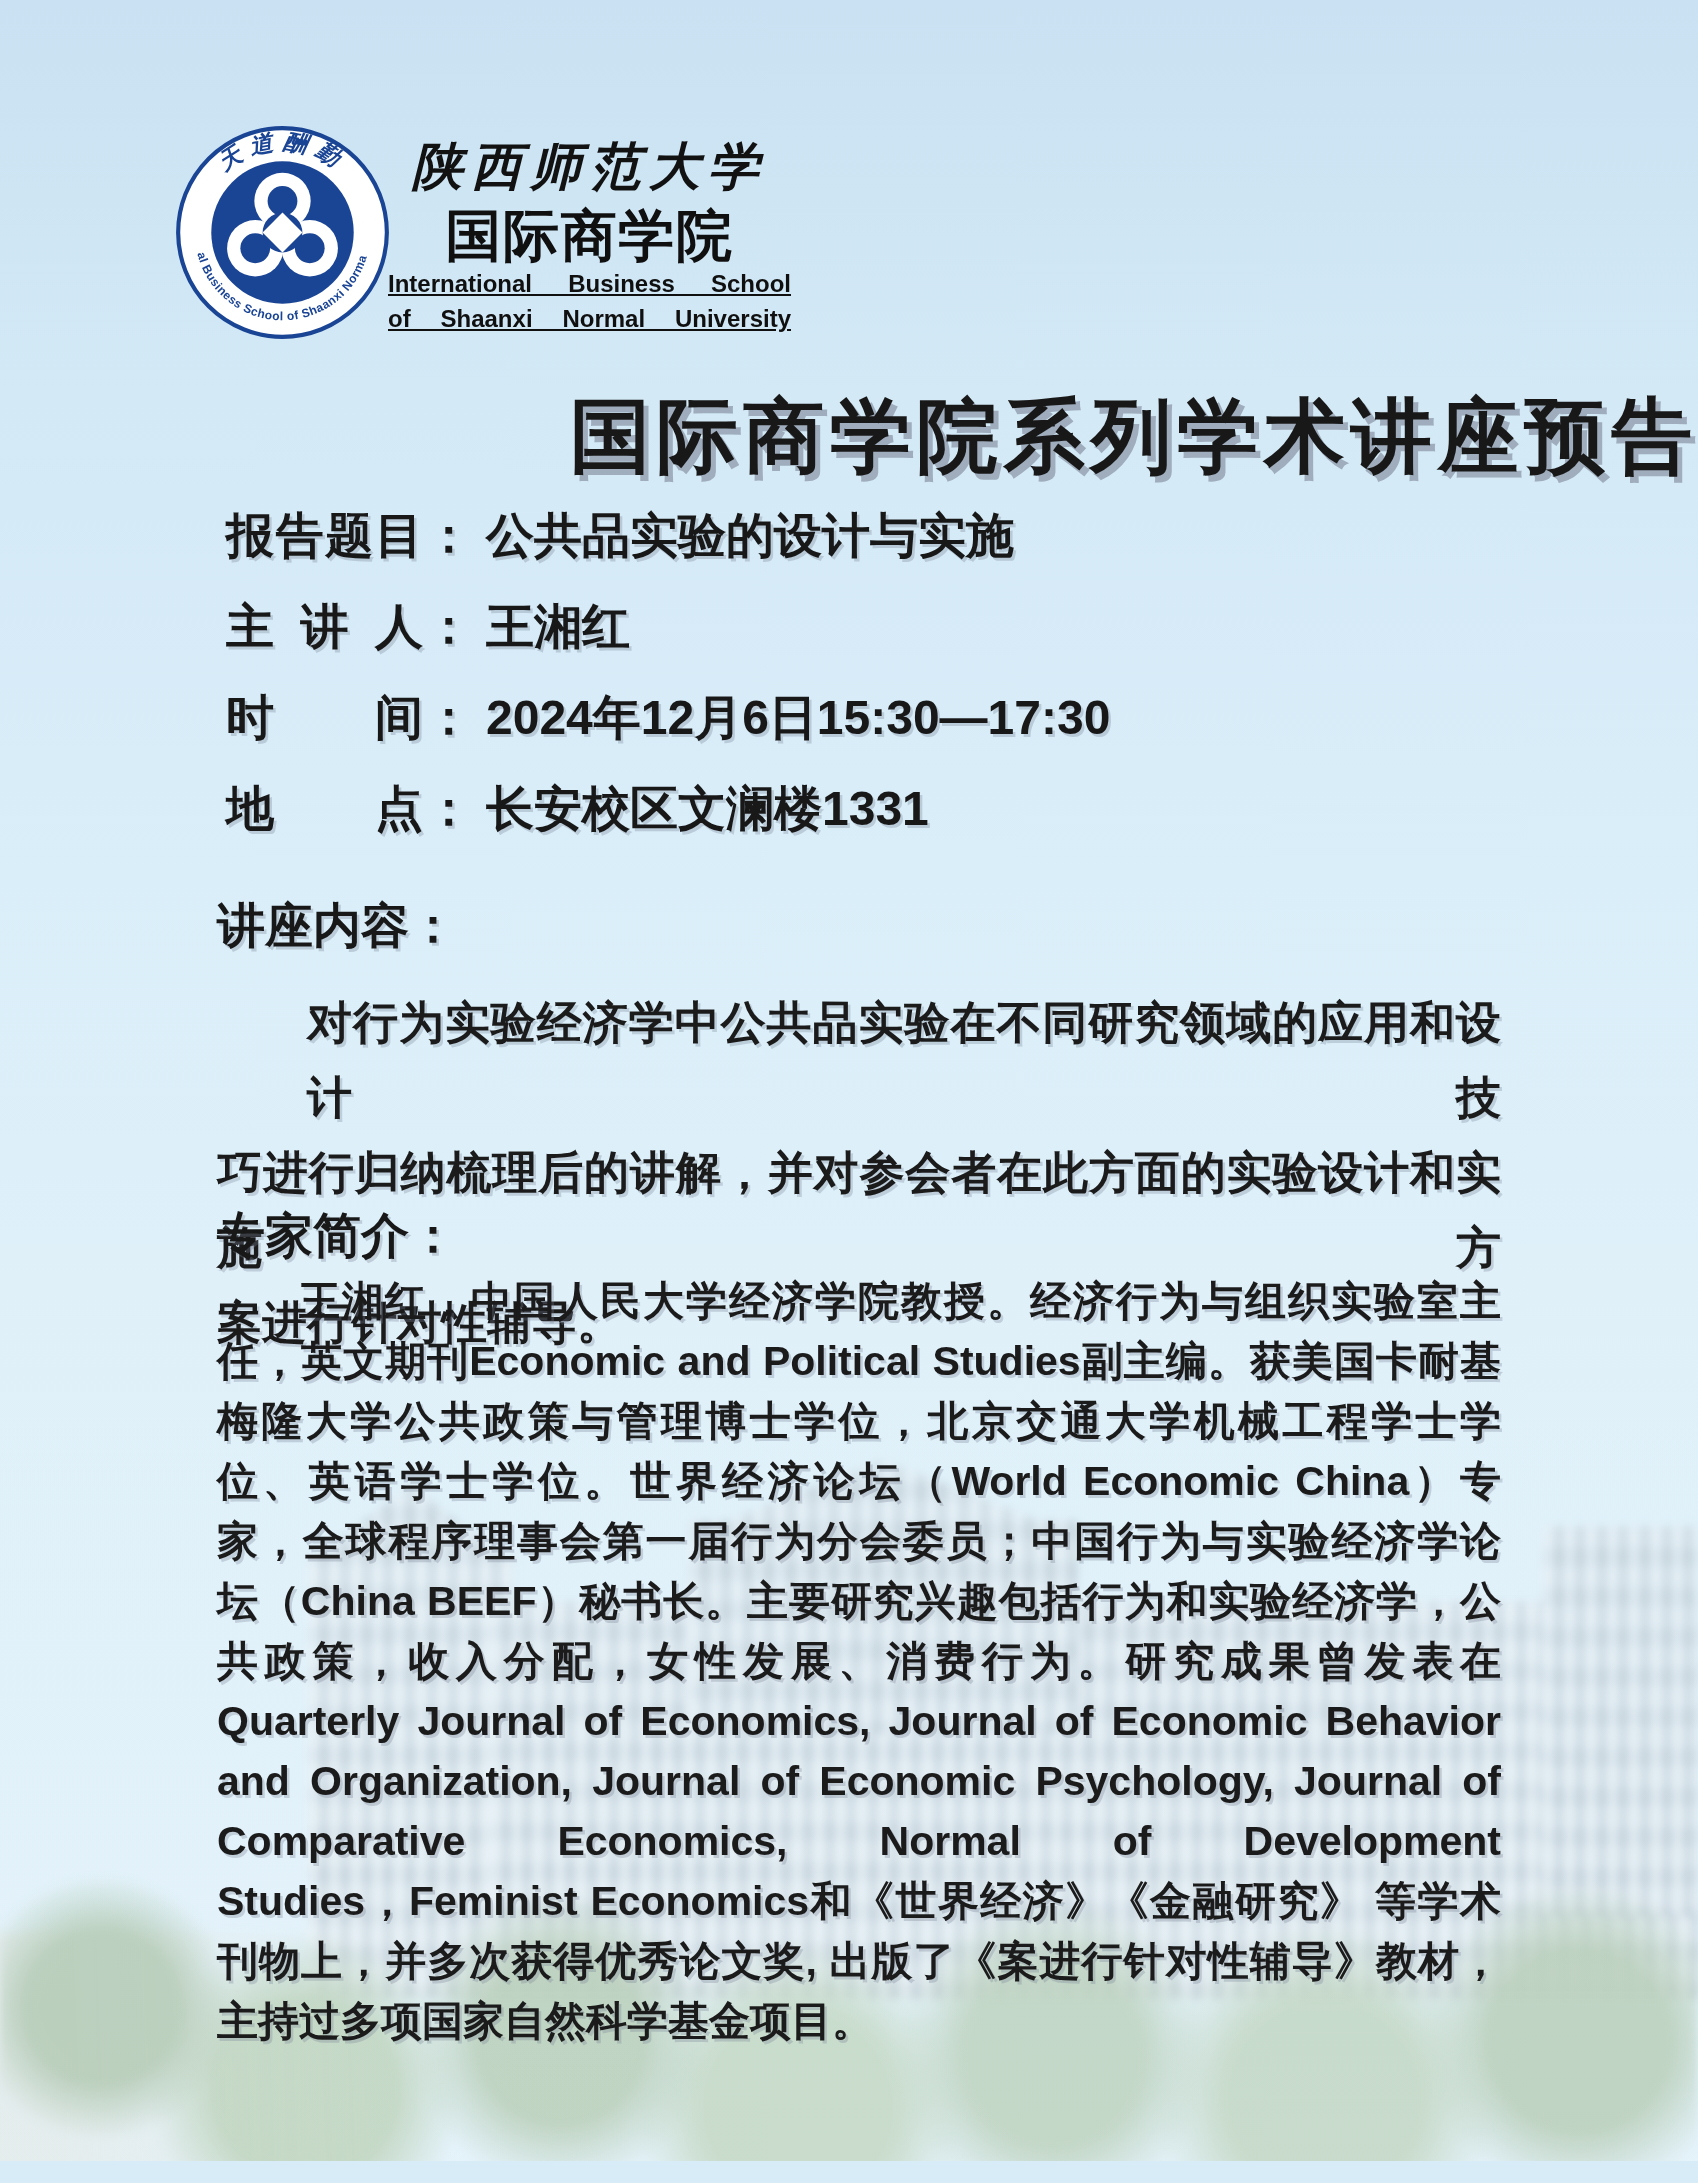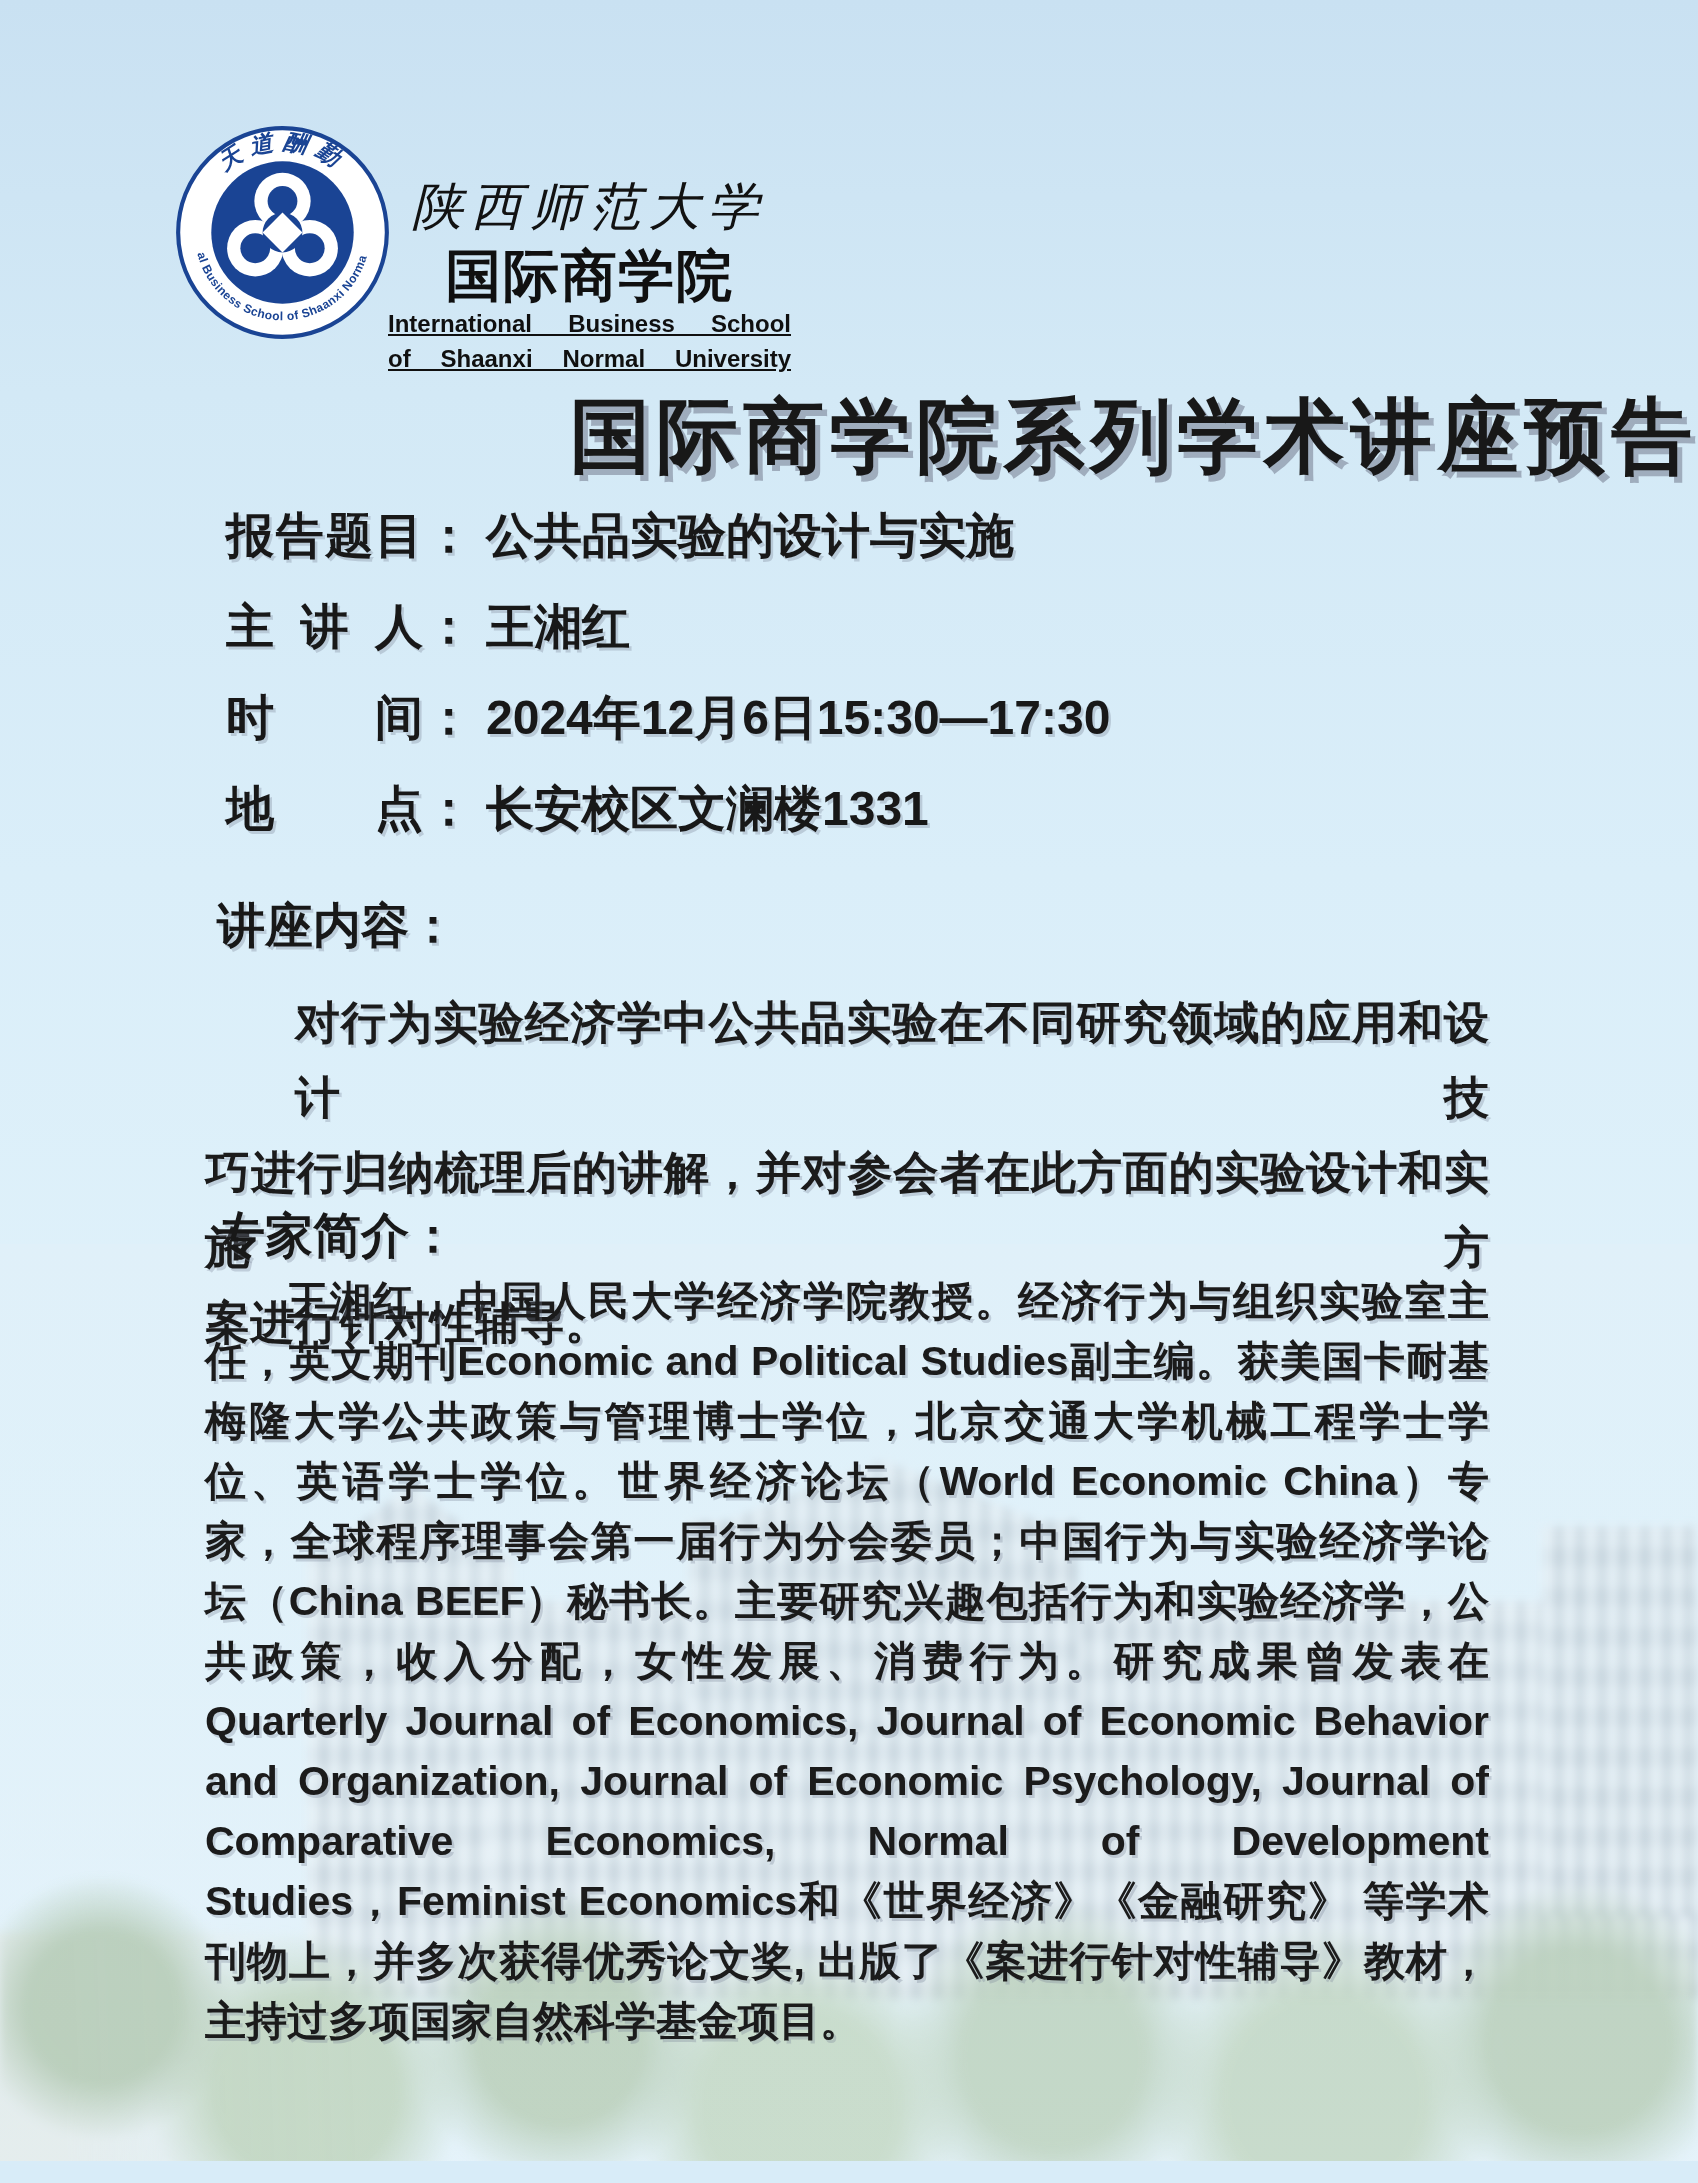--- a/index.html
+++ b/index.html
@@ -32,42 +32,42 @@
       radial-gradient(circle at 62% 60%, rgba(138,168,112,.85) 0 91px, rgba(138,168,112,0) 158px),
       radial-gradient(circle at 78% 72%, rgba(150,178,122,.85) 0 100px, rgba(150,178,122,0) 174px),
       radial-gradient(circle at 93% 55%, rgba(132,162,106,.9) 0 91px, rgba(132,162,106,0) 158px);}
   .photo-wash{position:absolute;left:0;top:0;width:100%;height:100%;
     background:linear-gradient(180deg,#e0f0f9 0,rgba(224,240,249,.25) 249px,rgba(236,246,251,.18) 100%);}
   .bottom-strip{position:absolute;left:0;bottom:0;width:100%;height:21.6px;background:#d8ecf8;}
   
   .header{position:absolute;left:0;top:0;width:1698px;}
   .logo-svg{position:absolute;left:174px;top:124px;}
   .head-text{position:absolute;left:388px;top:133px;width:403px;text-align:center;}
-  .calligraphy{font-family:"DejaVu Serif","Liberation Serif",serif;font-style:italic;font-weight:400;
-    font-size:51px;letter-spacing:8.3px;color:#121212;margin-top:40px;}
+  .calligraphy{font-family:"DejaVu Serif","Liberation Serif",serif;font-style:italic;font-weight:700;
+    font-size:51px;letter-spacing:8.3px;color:#121212;}
   .school-cn{font-size:56px;font-weight:700;letter-spacing:1.7px;line-height:1.02;margin-top:5px;color:#101010;}
   .school-en{margin-top:5px;font-size:24px;font-weight:700;line-height:30px;color:#101010;
     text-align:justify;text-align-last:justify;text-decoration:underline;}
   
   .title{position:absolute;left:0;top:383px;width:1698px;text-align:right;
     font-size:81px;font-weight:700;letter-spacing:5.8px;color:#181818;
     text-shadow:5px 5.8px 0 rgba(105,112,132,.5);}
   
   .details{position:absolute;left:226px;top:512px;}
   .drow{display:flex;align-items:flex-end;font-size:48px;font-weight:700;line-height:1;
     margin-bottom:43px;color:#181818;text-shadow:2.5px 2.5px 0 rgba(120,130,150,.32);}
   .dlabel{display:inline-flex;justify-content:space-between;width:197px;}
   .dcolon{margin-left:1.7px;}
   .dvalue{margin-left:13.3px;white-space:nowrap;}
   
   .sec-head{position:absolute;left:217px;font-size:48px;font-weight:700;color:#181818;
     text-shadow:2.5px 2.5px 0 rgba(120,130,150,.32);}
   .content-head{top:894px;}
   .bio-head{top:1204px;}
-  .para{position:absolute;left:205px;width:1284px;font-weight:700;color:#1b1b1b;
+  .para{position:absolute;left:217px;width:1284px;font-weight:700;color:#1b1b1b;
     text-shadow:2.5px 2.5px 0 rgba(120,130,150,.3);}
   .content-para{top:985px;font-size:45px;line-height:75px;}
   .bio-para{top:1271px;font-size:41px;line-height:60px;}
   .jline{text-align:justify;text-align-last:justify;text-justify:inter-ideograph;white-space:normal;}
   .jline.indent{padding-left:2em;}
   .jline.end{text-align-last:left;}
 </style>
 </head>
 <body>
 

